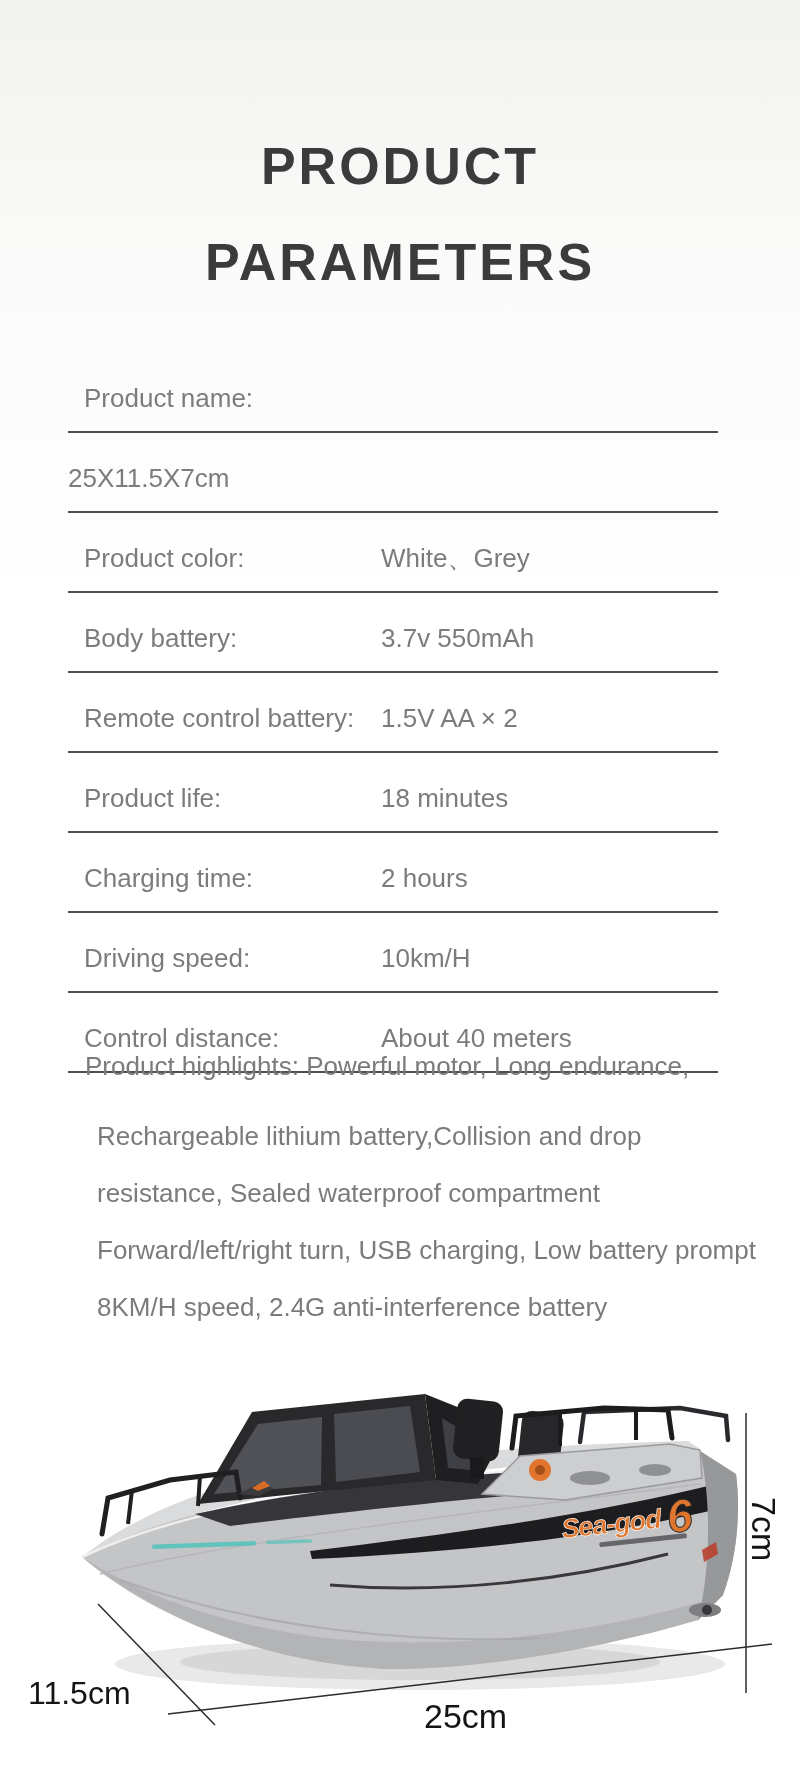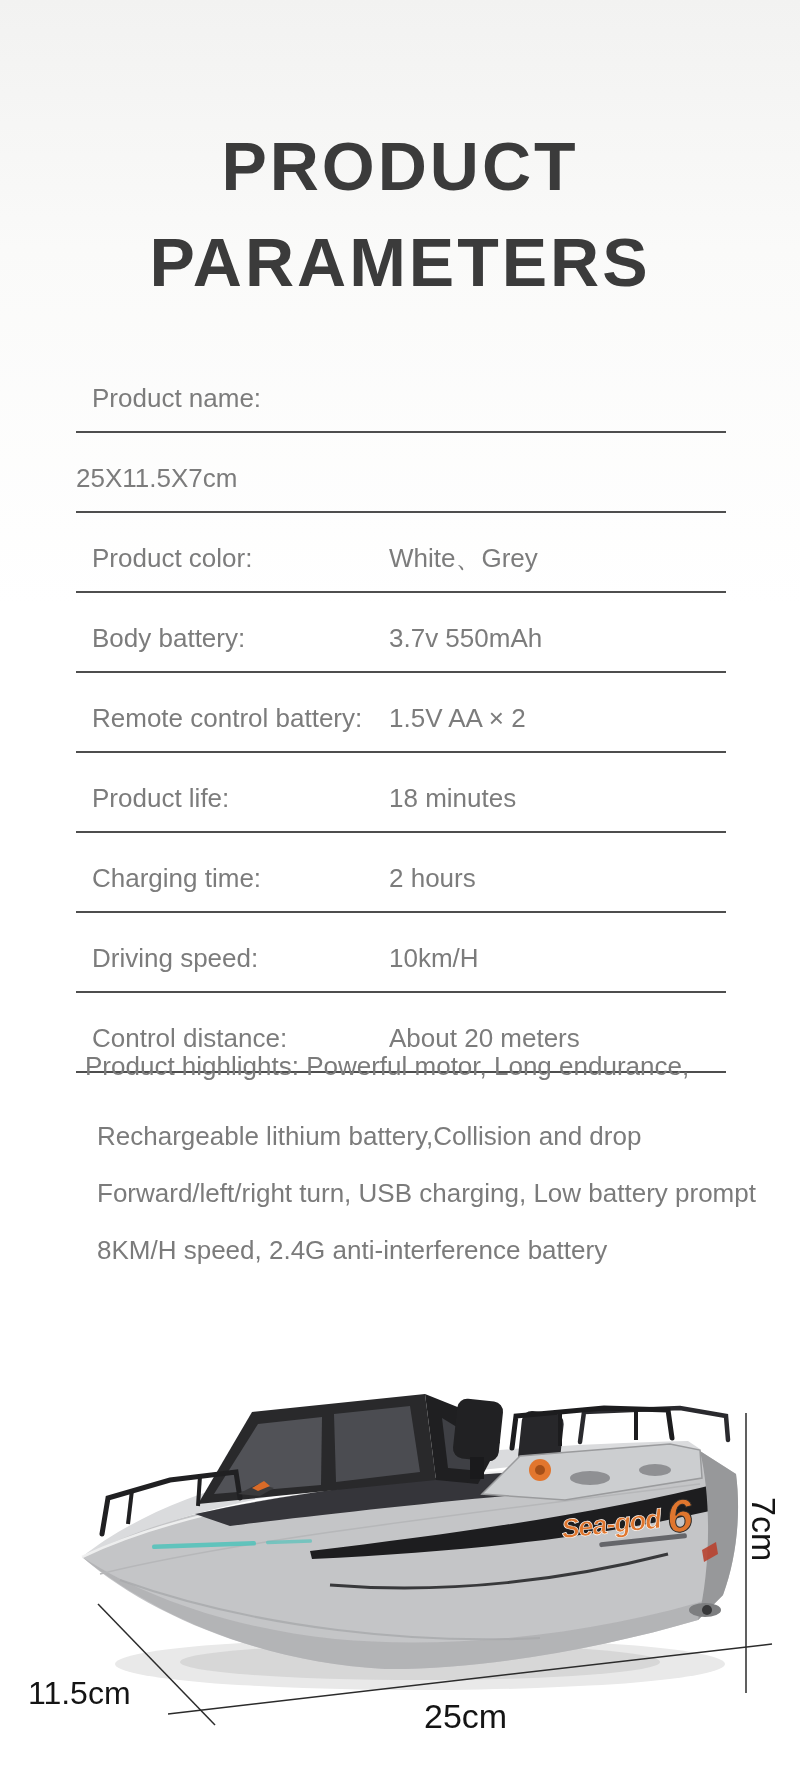--- a/index.html
+++ b/index.html
@@ -3,24 +3,24 @@
 <meta charset="utf-8">
 <style>
   html,body{margin:0;padding:0;background:#fff;}
   .canvas{
     position:relative;width:800px;height:1779px;overflow:hidden;
     font-family:"Liberation Sans",sans-serif;
     background:linear-gradient(180deg,#f2f2f1 0%,#fafaf9 14%,#ffffff 34%);
   }
   .title{
     position:absolute;top:118px;left:0;width:100%;
-    text-align:center;font-weight:700;font-size:68px;line-height:96px;
+    text-align:center;font-weight:700;font-size:52px;line-height:96px;
     letter-spacing:3px;color:#3b3b3b;
   }
-  .spec{position:absolute;top:353px;left:76px;width:650px;}
+  .spec{position:absolute;top:353px;left:68px;width:650px;}
   .spec-row{
     height:80px;box-sizing:border-box;display:flex;align-items:center;
     border-bottom:2px solid #4e4e4e;padding-top:12px;
     font-size:26px;color:#7c7c7c;
   }
   .spec-label{flex:0 0 313px;padding-left:16px;box-sizing:border-box;}
   .spec-value{flex:1;}
   .highlights{
     position:absolute;left:85px;top:1044px;width:710px;
     font-size:26px;color:#7b7b7b;
@@ -67,27 +67,28 @@
     <div class="spec-row">
       <div class="spec-label">Charging time:</div>
       <div class="spec-value">2 hours</div>
     </div>
     <div class="spec-row">
       <div class="spec-label">Driving speed:</div>
       <div class="spec-value">10km/H</div>
     </div>
     <div class="spec-row">
       <div class="spec-label">Control distance:</div>
-      <div class="spec-value">About 20 meters</div>
+      <div class="spec-value">About 40 meters</div>
     </div>
   </div>
 
   <div class="highlights">
     <p class="hl-intro">Product highlights: Powerful motor, Long endurance,</p>
     <p class="hl-line">Rechargeable lithium battery,Collision and drop</p>
+    <p class="hl-line">resistance, Sealed waterproof compartment</p>
     <p class="hl-line">Forward/left/right turn, USB charging, Low battery prompt</p>
     <p class="hl-line">8KM/H speed, 2.4G anti-interference battery</p>
   </div>
 
   <svg class="boat-svg" viewBox="0 0 800 360">
 
     <ellipse cx="420" cy="282" rx="305" ry="26" fill="#e9e9e9"></ellipse>
     <ellipse cx="420" cy="280" rx="240" ry="18" fill="#d7d7d7"></ellipse>
 
     <path d="M82,175 C160,128 300,110 420,98 C540,86 650,74 700,69 L736,92 C741,130 737,175 723,213 L698,238 C600,267 478,288 385,287 C268,281 152,236 82,175 Z" fill="#c4c5c7"></path>

